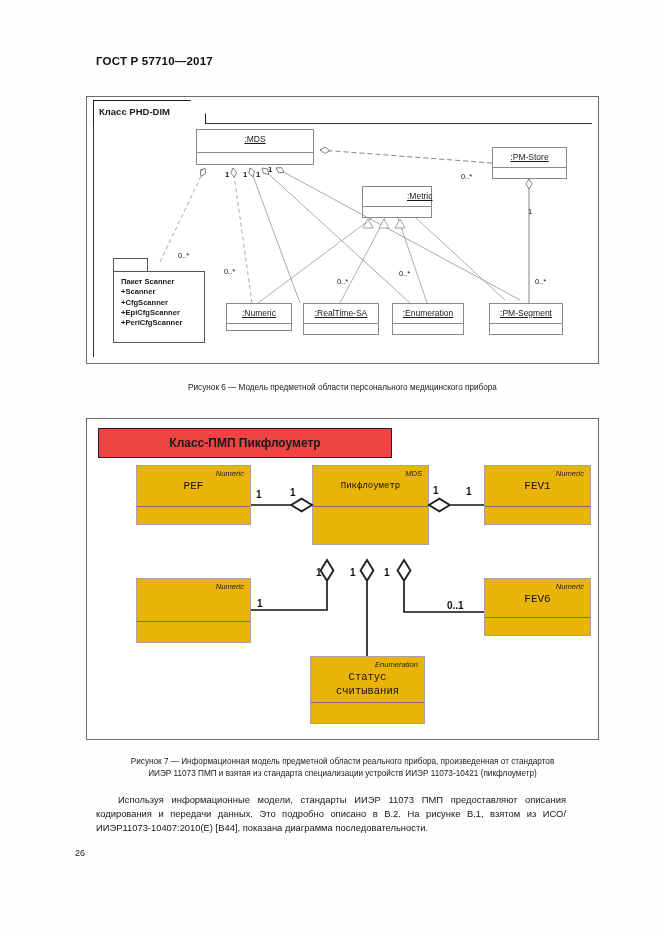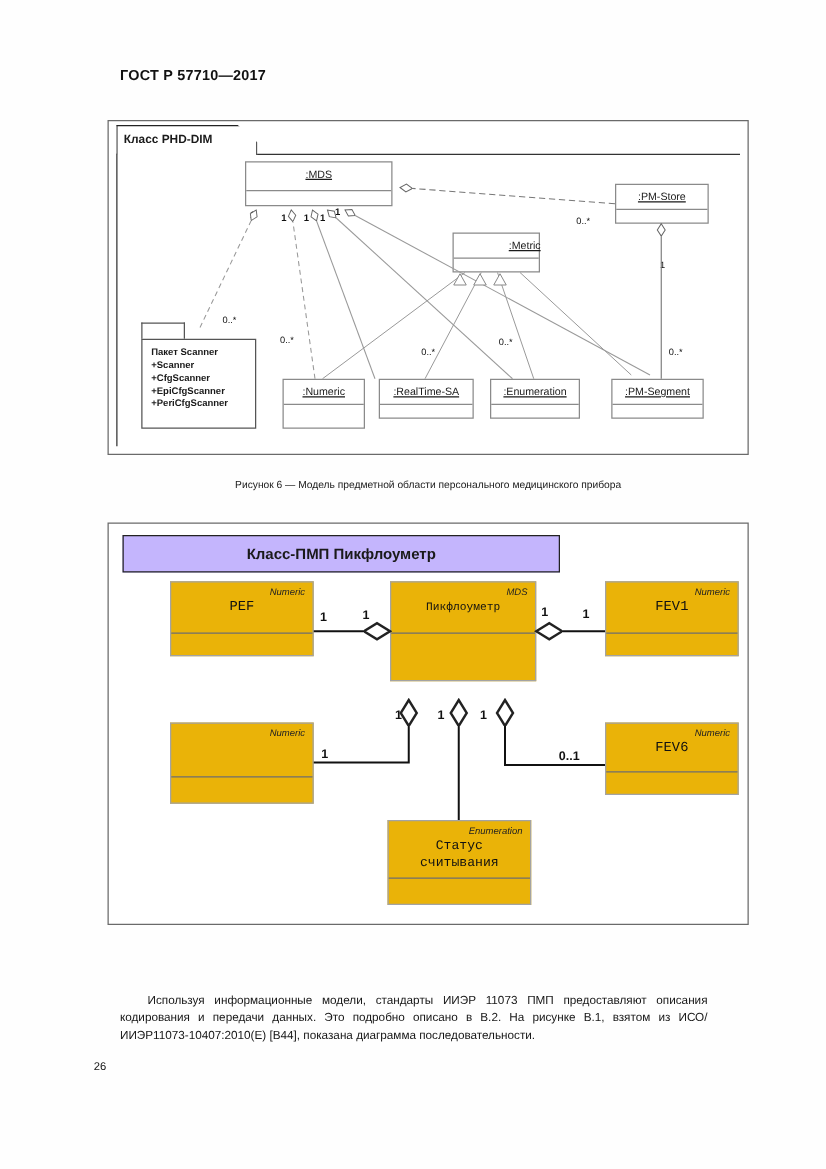--- a/index.html
+++ b/index.html
@@ -130,23 +130,23 @@
     font-weight: bold;
     color: #111;
     white-space: nowrap;
   }
   .mult.plain { font-weight: normal; font-size: 7.4px; }
 
   
   #pmp-title {
     position: absolute;
     left: 98px; top: 428px;
-    width: 350px; height: 30px;
+    width: 294px; height: 30px;
     border: 1.8px solid #222;
-    background: #c4b5fd;
+    background: #ef4444;
     box-sizing: border-box;
     display: flex; align-items: center; justify-content: center;
     font-size: 12px; font-weight: bold;
   }
 
   
   .c7 {
     position: absolute;
     border: 1px solid #a3a3a3;
     background: #eab308;
@@ -221,21 +221,21 @@
   <div class="uml-box" style="left:492px; top:147px; width:75px; height:32px;">
     <div class="uml-title">:PM-Store</div>
     <div class="uml-divider" style="top:19px;"></div>
   </div>
 
   <div class="uml-box" style="left:362px; top:186px; width:70px; height:32px;padding-left:44px;">
     <div class="uml-title">:Metric</div>
     <div class="uml-divider" style="top:19px;"></div>
   </div>
 
-  <div class="uml-box" style="left:226px; top:303px; width:66px; height:40px;">
+  <div class="uml-box" style="left:226px; top:303px; width:66px; height:28px;">
     <div class="uml-title">:Numeric</div>
     <div class="uml-divider" style="top:19px;"></div>
   </div>
 
   <div class="uml-box" style="left:303px; top:303px; width:76px; height:32px;">
     <div class="uml-title">:RealTime-SA</div>
     <div class="uml-divider" style="top:19px;"></div>
   </div>
 
   <div class="uml-box" style="left:392px; top:303px; width:72px; height:32px;">
@@ -317,20 +317,24 @@
   <div class="mult" style="left:256px; top:489px; font-size:10px;">1</div>
   <div class="mult" style="left:290px; top:487px; font-size:10px;">1</div>
   <div class="mult" style="left:433px; top:485px; font-size:10px;">1</div>
   <div class="mult" style="left:466px; top:486px; font-size:10px;">1</div>
   <div class="mult" style="left:257px; top:598px; font-size:10px;">1</div>
   <div class="mult" style="left:316px; top:567px; font-size:10px;">1</div>
   <div class="mult" style="left:350px; top:567px; font-size:10px;">1</div>
   <div class="mult" style="left:384px; top:567px; font-size:10px;">1</div>
   <div class="mult" style="left:447px; top:600px; font-size:10px;">0..1</div>
 
+  <div class="fig-caption" id="fig7-caption">
+    <div>Рисунок 7 — Информационная модель предметной области реального прибора, произведенная от стандартов</div>
+    <div>ИИЭР 11073 ПМП и взятая из стандарта специализации устройств ИИЭР 11073-10421 (пикфлоуметр)</div>
+  </div>
 
   <div id="body-text"><span class="indent"></span><span>Используя информационные модели, стандарты ИИЭР 11073 ПМП предоставляют описания кодирования и передачи данных. Это подробно описано в В.2. На рисунке В.1, взятом из ИСО/ИИЭР11073-10407:2010(Е) [В44], показана диаграмма последовательности.</span></div>
 
   <div id="page-number">26</div>
 
   <svg class="overlay">
     <defs>
       <marker id="hollow-diamond" markerWidth="12" markerHeight="12" refX="11" refY="6" orient="auto">
         <path d="M0,6 L5.5,2.5 L11,6 L5.5,9.5 Z" fill="#fff" stroke="#666" stroke-width="0.9"></path>
       </marker>

